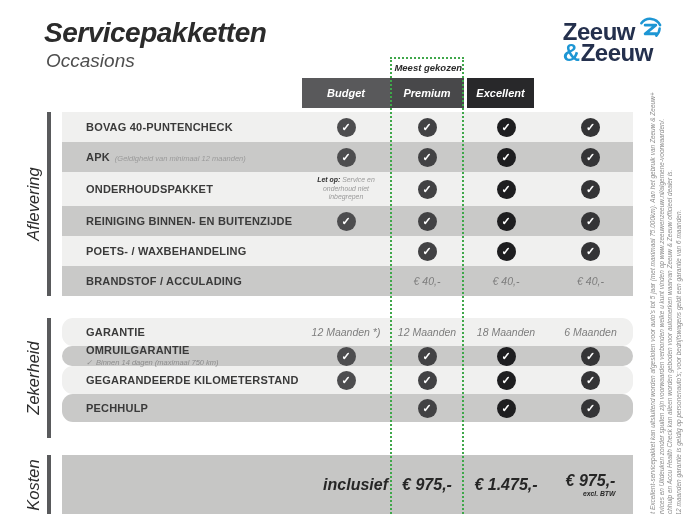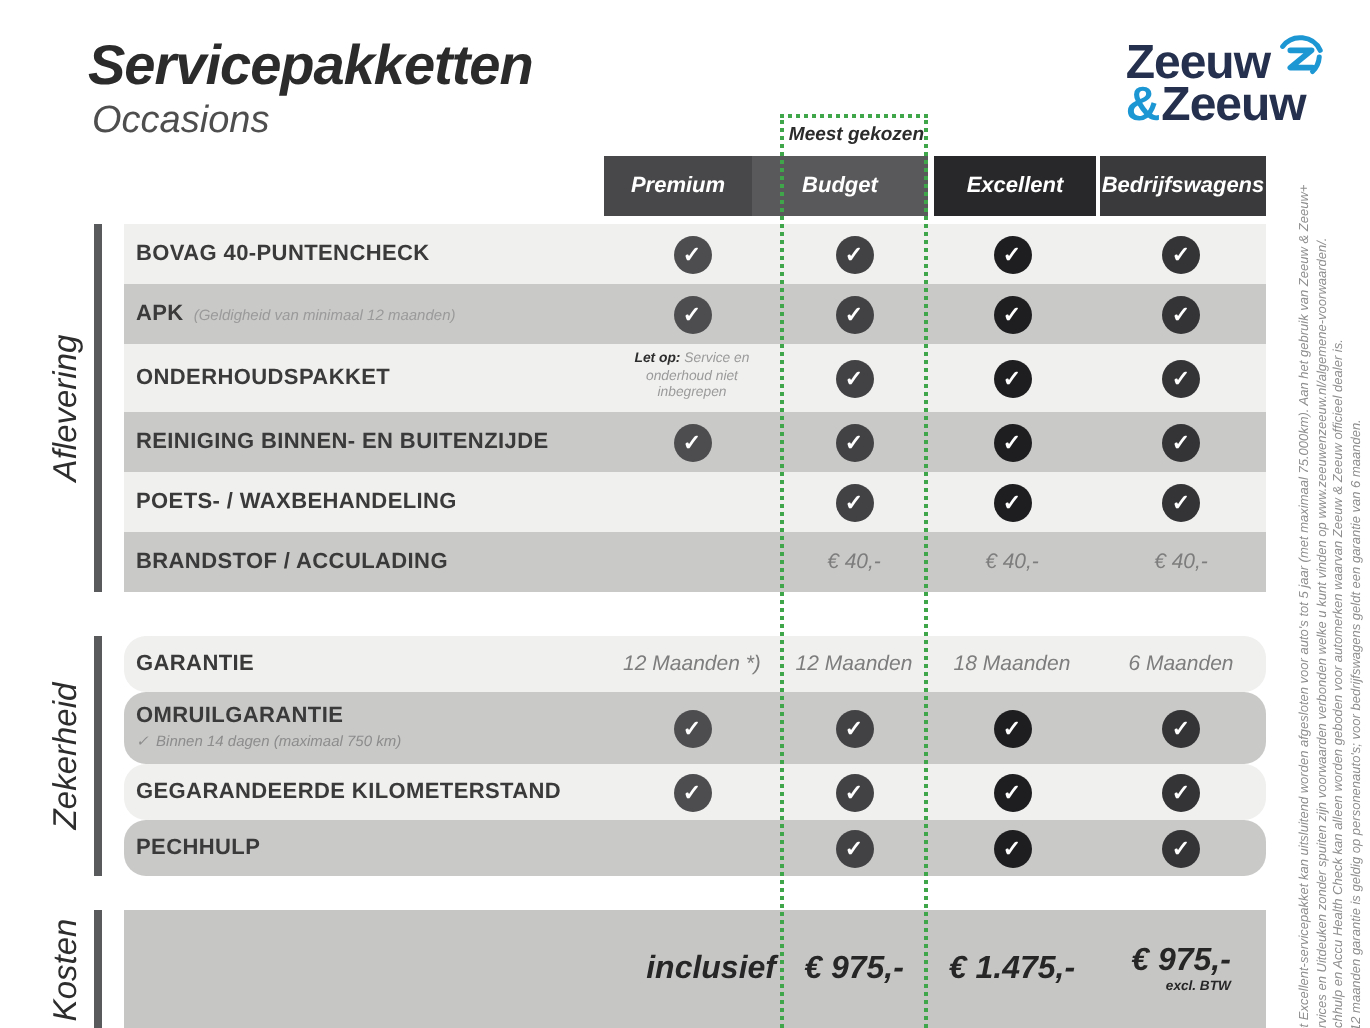--- a/index.html
+++ b/index.html
@@ -16,33 +16,33 @@
   .logo-row{display:flex;align-items:center;font-size:24px;color:#24304d;}
   .logo .amp{color:#1d96d4;margin-right:1px;}
   .logo svg{margin-left:2px;margin-top:-4px;}
 
   
   #colheaders{position:absolute;left:62px;top:63px;width:571px;height:30px;display:flex;}
   .hspacer{width:240px;}
   .hgap3{width:3px;}.hgap2{width:2px;}
   .hcol{height:30px;display:flex;align-items:center;justify-content:center;
         color:#fff;font-style:italic;font-weight:bold;font-size:11px;}
-  .hcol0{width:88px;}.hcol1{width:74px;}.hcol2{width:81px;}.hcol3{width:83px;}
+  .hcol0{width:88px;}.hcol1{width:74px;}.hcol2{width:67px;}.hcol3{width:83px;}
 
   
   .rowsec{position:absolute;left:62px;width:571px;}
   #rows-aflevering{top:97px;}
   #rows-zekerheid{top:303px;}
   .row{display:flex;align-items:center;height:30px;}
   #rows-zekerheid .row{height:28px;border-radius:11px;}
   .row.tall{height:34px;}
-  #rows-zekerheid .row.tall{height:36px;}
+  #rows-zekerheid .row.tall{height:20px;}
   .row.light{background:#f0f0ef;}
   .row.dark{background:#c9c9c8;}
-  .rlabel{width:240px;padding-left:6px;box-sizing:border-box;color:#3a3a3a;
+  .rlabel{width:240px;padding-left:24px;box-sizing:border-box;color:#3a3a3a;
           font-weight:bold;font-size:11px;line-height:1.15;letter-spacing:0.2px;}
   .rsub-inline{font-weight:normal;font-style:italic;color:#9a9a9a;font-size:7.5px;margin-left:5px;letter-spacing:0;}
   .rsub-below{display:block;font-weight:normal;font-style:italic;color:#8c8c8c;font-size:7.5px;margin-top:2px;letter-spacing:0;}
   .cell{display:flex;align-items:center;justify-content:center;}
   .c0{width:88px;}.c1{width:74px;}.c2{width:84px;}.c3{width:85px;}
   .check{width:19px;height:19px;border-radius:50%;color:#fff;font-size:11px;font-weight:bold;
          display:flex;align-items:center;justify-content:center;}
   .val{font-style:italic;color:#7d7d7d;font-size:10.5px;white-space:nowrap;}
   .note{font-size:6.9px;text-align:center;line-height:1.3;color:#9a9a9a;font-style:italic;padding:0 5px;}
   .note b{color:#2d2d2d;font-weight:bold;}
@@ -98,26 +98,25 @@
       </svg>
     </div>
     <div class="logo-row">
       <span class="amp">&amp;</span>
       <span>Zeeuw</span>
     </div>
   </div>
 
   <div id="colheaders">
       <div class="hspacer"></div>
+      <div class="hcol hcol0" style="background: rgb(89, 89, 91);">Budget</div>
       <div class="hcol hcol1" style="background: rgb(72, 72, 74);">Premium</div>
-      <div class="hcol hcol0" style="background: rgb(89, 89, 91);">Budget</div>
       <div class="hgap3"></div>
       <div class="hcol hcol2" style="background: rgb(40, 40, 42);">Excellent</div>
       <div class="hgap2"></div>
-      <div class="hcol hcol3" style="background: rgb(58, 58, 60);">Bedrijfswagens</div>
     </div>
 
   <div id="rows-aflevering" class="rowsec">
       <div class="row light">
         <div class="rlabel"><span>BOVAG 40-PUNTENCHECK</span></div>
         <div class="cell c0">
           <span class="check" style="background: rgb(77, 77, 79);">✓</span>
         </div>
         <div class="cell c1">
           <span class="check" style="background: rgb(66, 66, 68);">✓</span>

